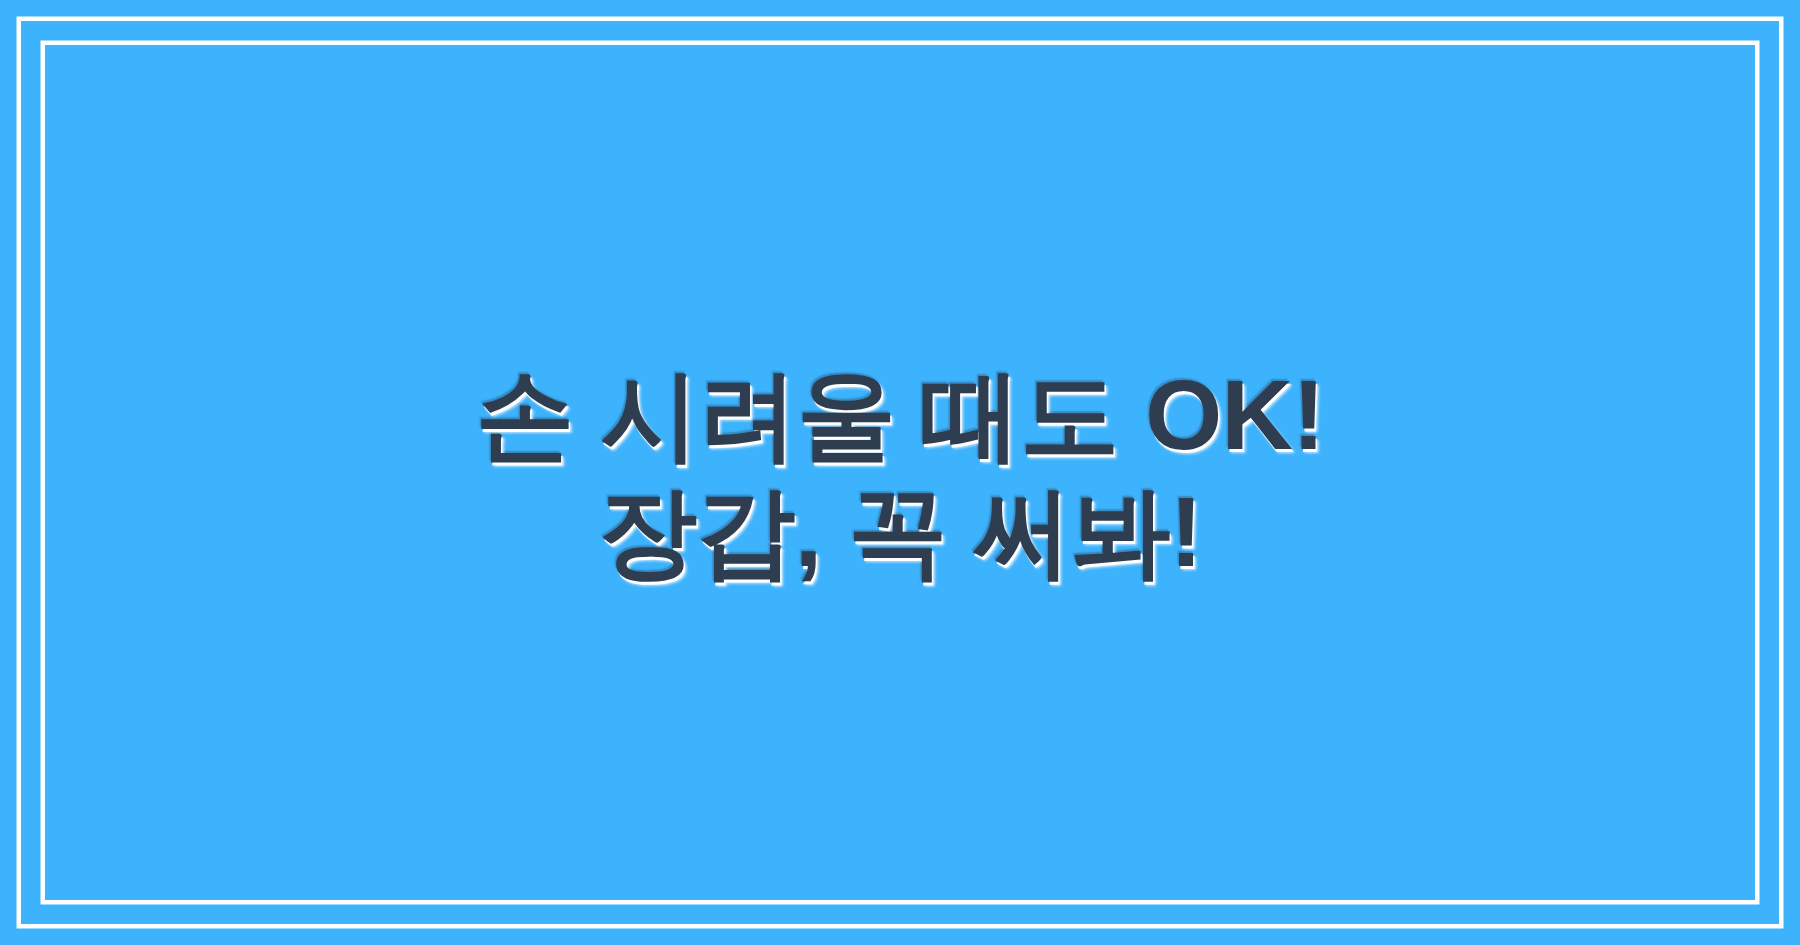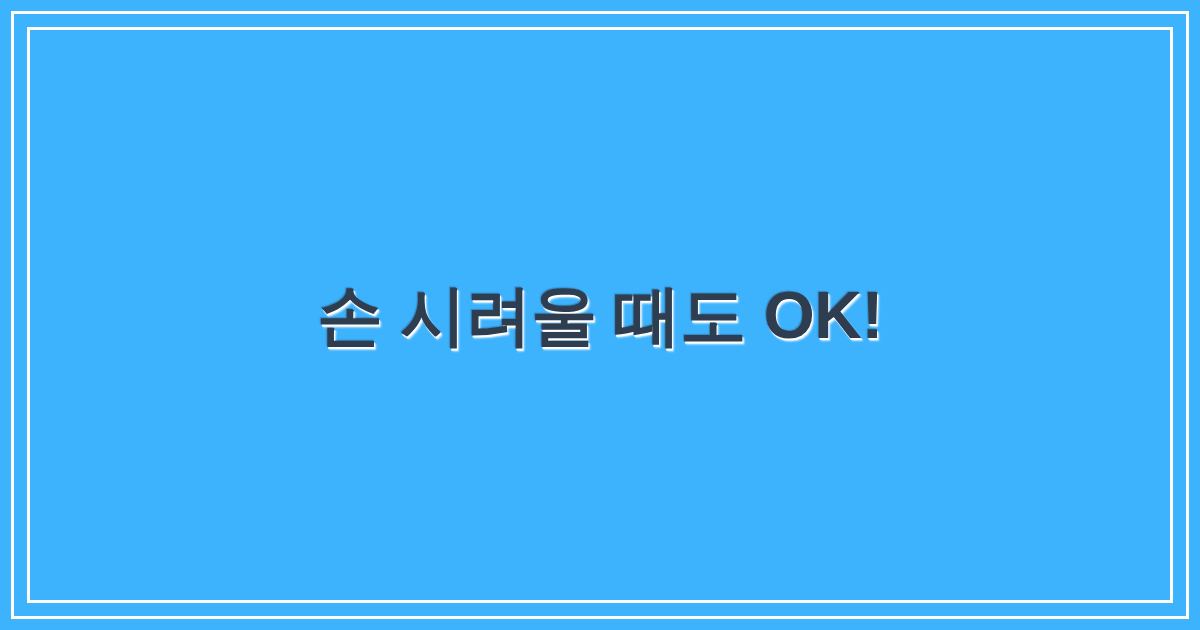--- a/index.html
+++ b/index.html
@@ -85,16 +85,17 @@
 <body>
 
 <div class="promo-card">
 
   <div class="frame-outer"></div>
   <div class="frame-inner"></div>
 
   <div class="content-area">
     <h1 class="headline">
       <span class="headline-line">손 시려울 때도 OK!</span>
+      <span class="headline-line">장갑, 꼭 써봐!</span>
     </h1>
   </div>
 
 </div>
 
 </body></html>

